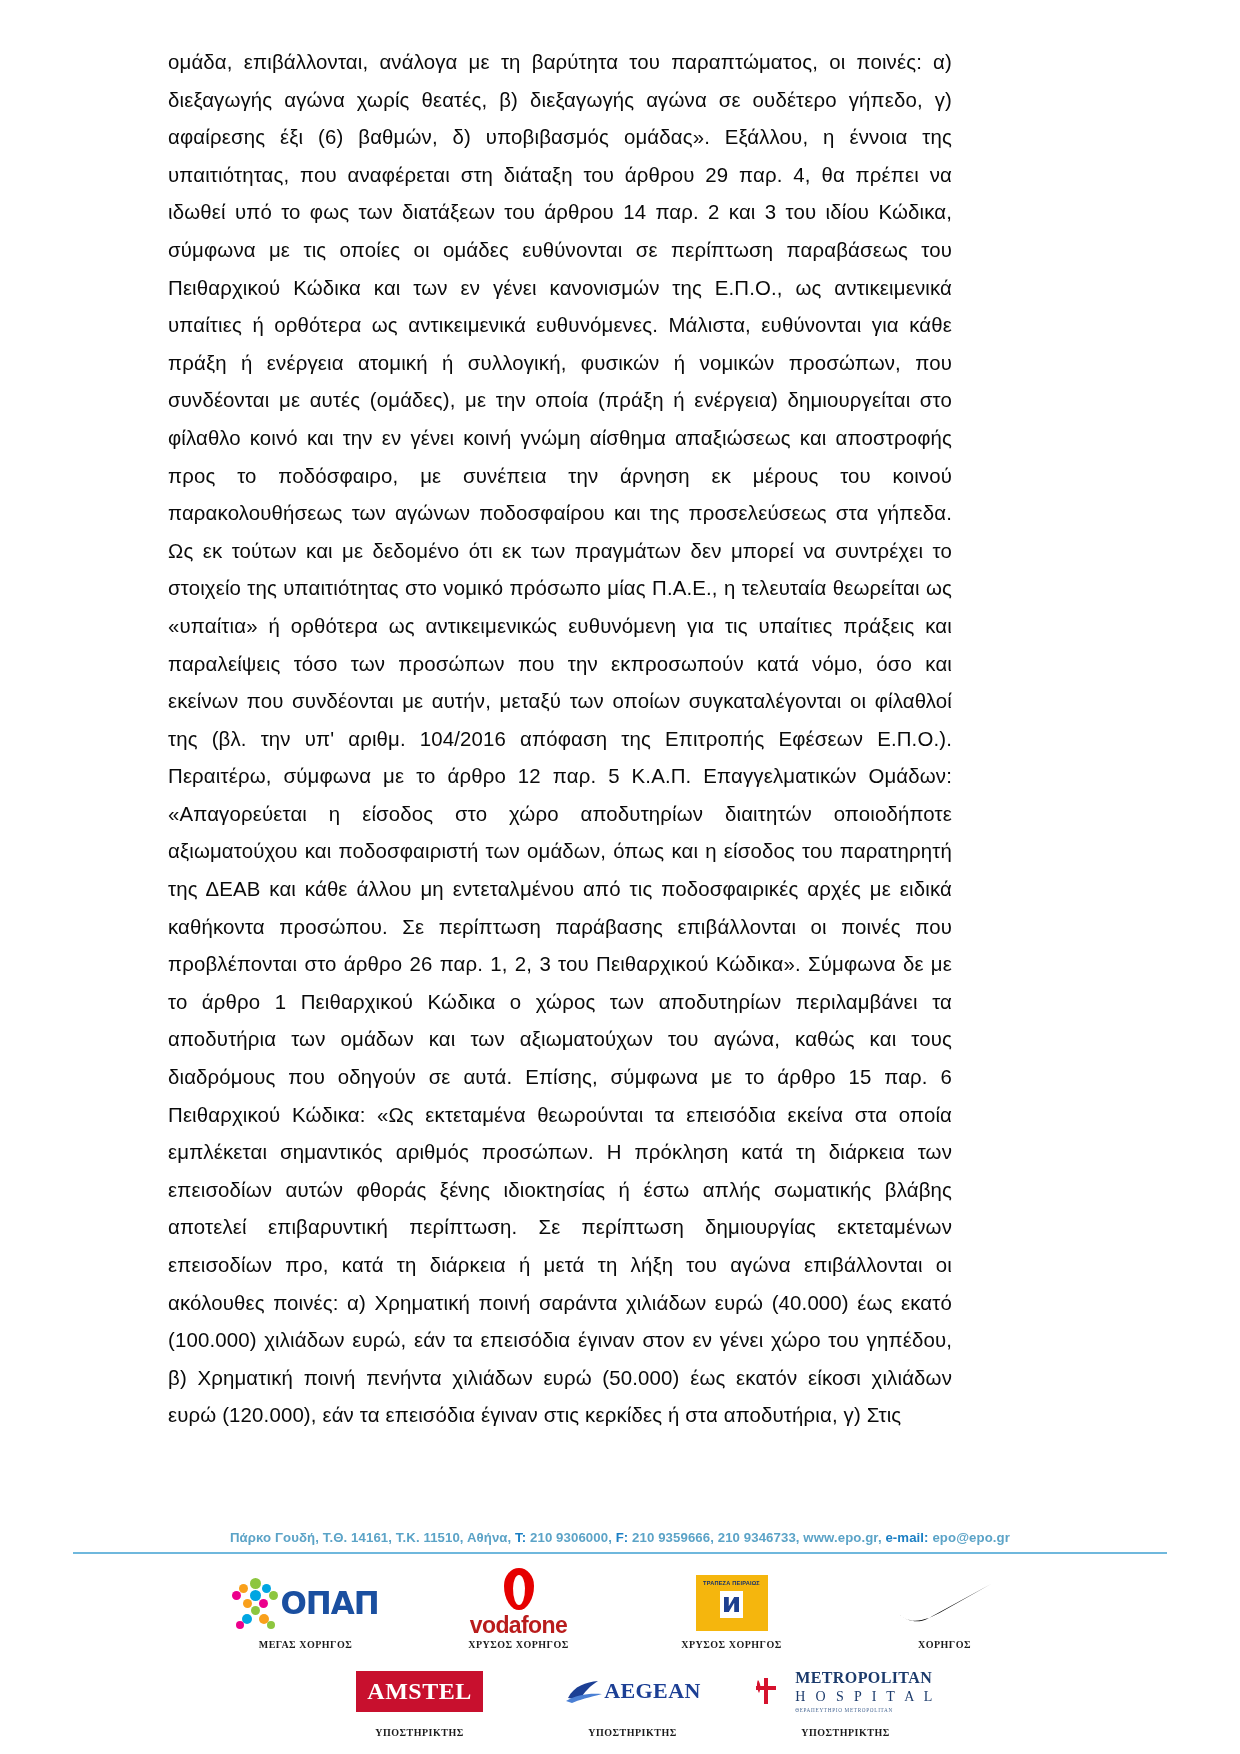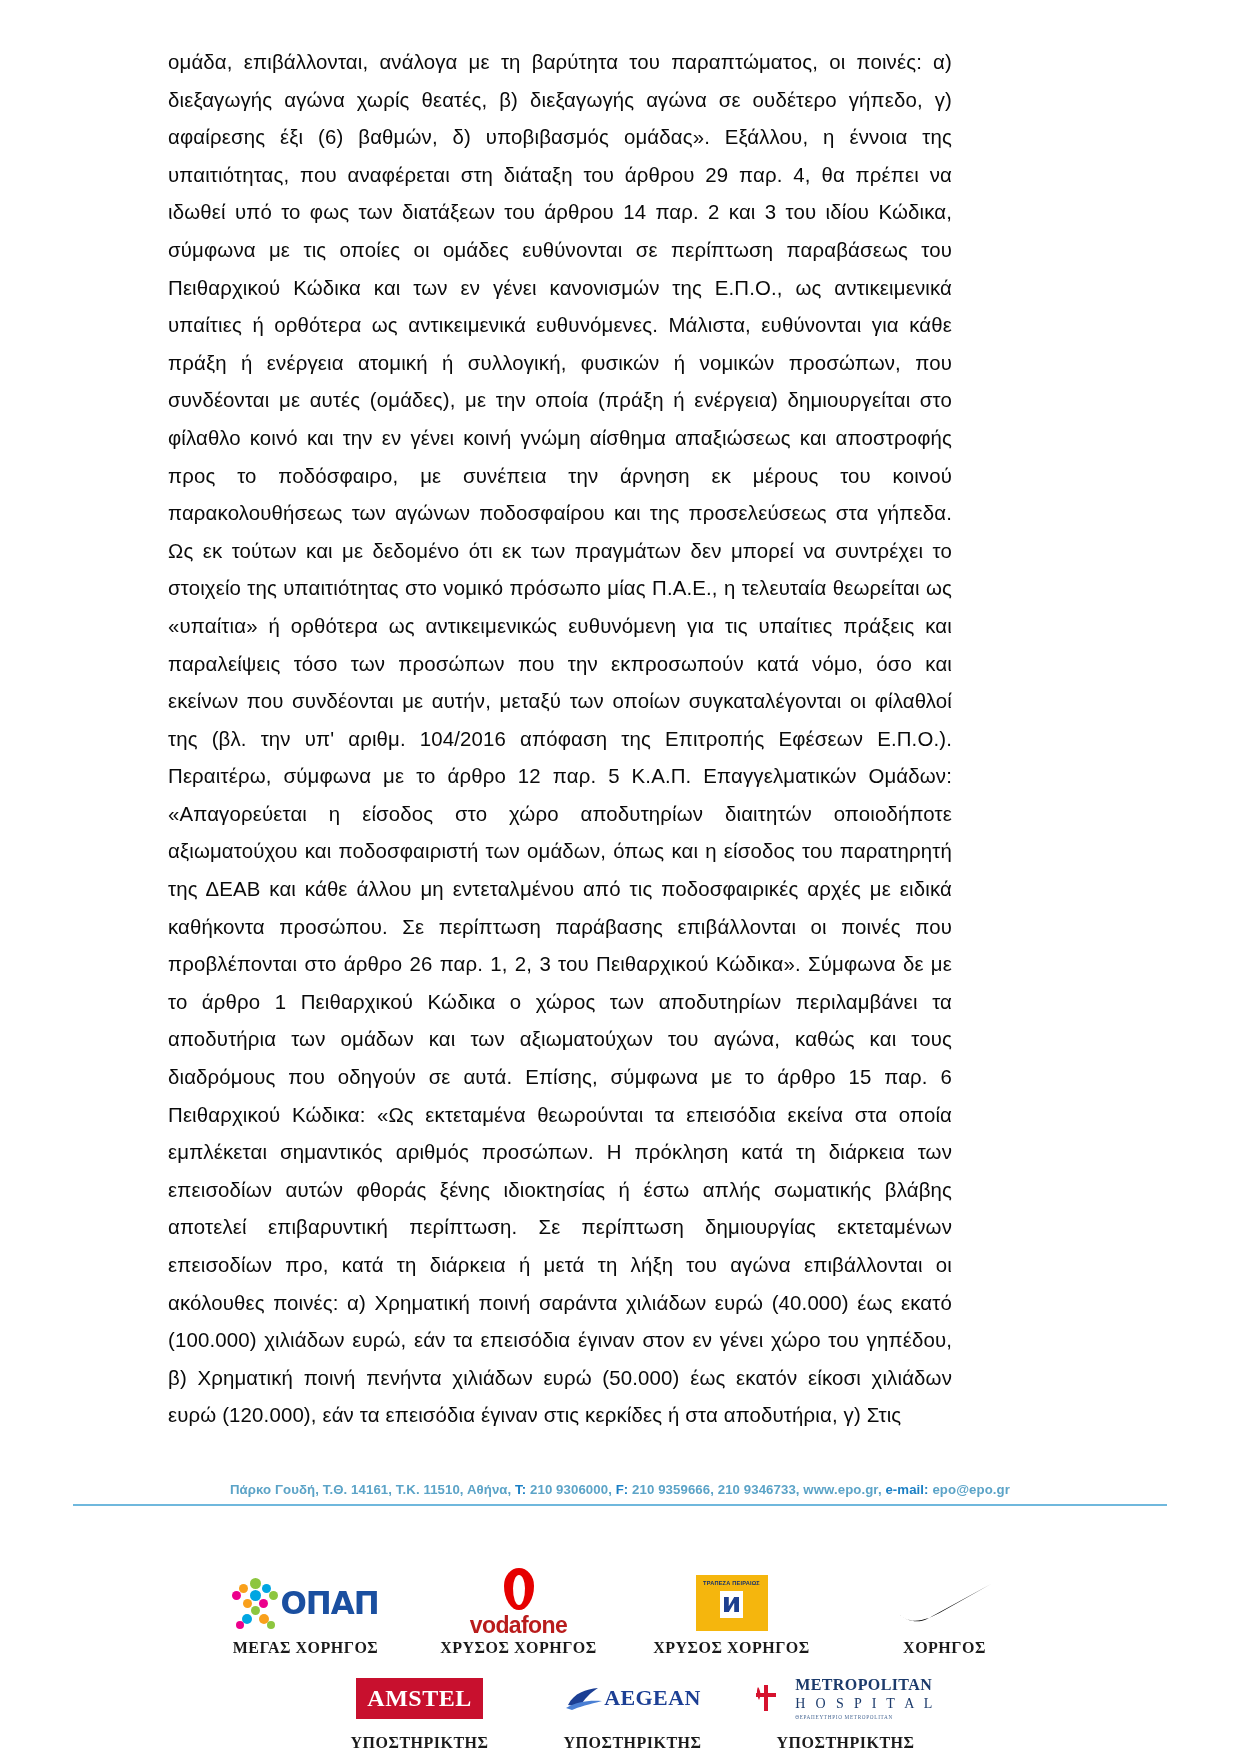--- a/index.html
+++ b/index.html
@@ -36,21 +36,21 @@
     color: #0a0a0a;
   }
   .doc-body p {
     margin: 0;
     text-align: justify;
   }
   
   .footer {
     position: absolute;
     left: 0;
-    top: 1482px;
+    top: 1530px;
     width: 1240px;
   }
   .footer-address {
     text-align: center;
     font-size: 13.2px;
     font-weight: bold;
     color: #5ba3c7;
     letter-spacing: 0.1px;
     white-space: nowrap;
   }
@@ -87,21 +87,21 @@
     justify-content: flex-end;
   }
   .sponsor-mark {
     height: 62px;
     display: flex;
     align-items: center;
     justify-content: center;
   }
   .sponsor-tier {
     margin-top: 5px;
-    font-size: 16px;
+    font-size: 10px;
     font-weight: bold;
     letter-spacing: 0.5px;
     color: #1a1a1a;
     font-family: "Liberation Serif", serif;
   }
 
   
   .opap { display: flex; align-items: center; gap: 2px; }
   .opap-fig { position: relative; width: 46px; height: 50px; }
   .opap-fig i {

